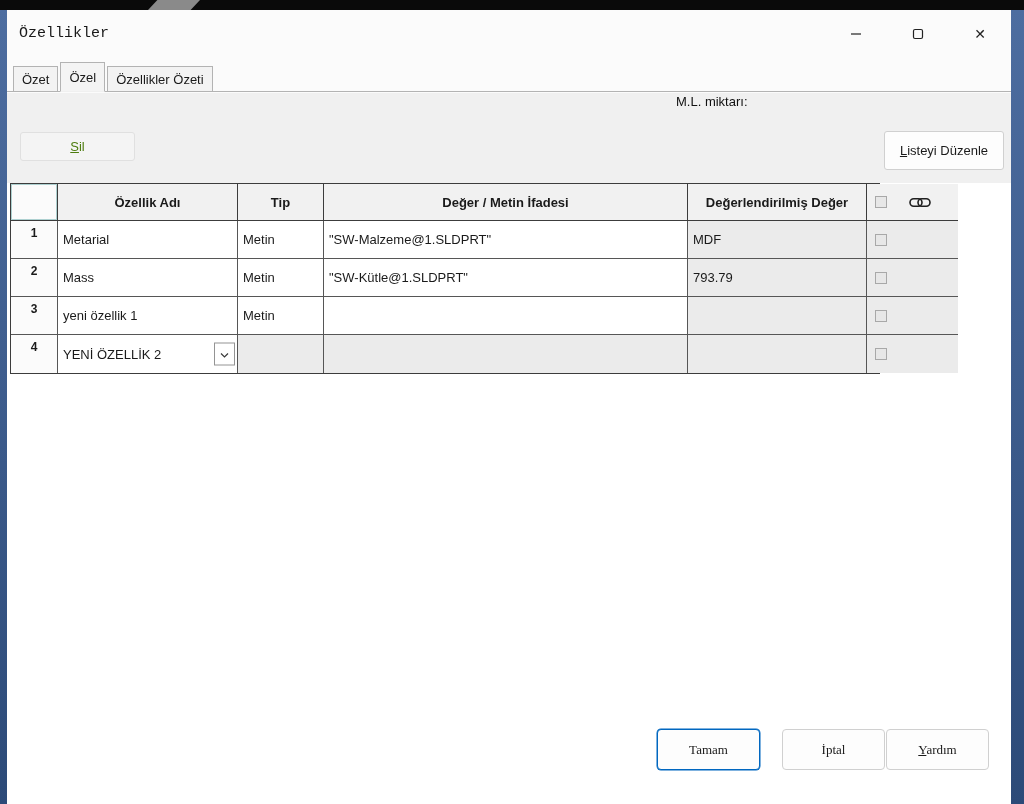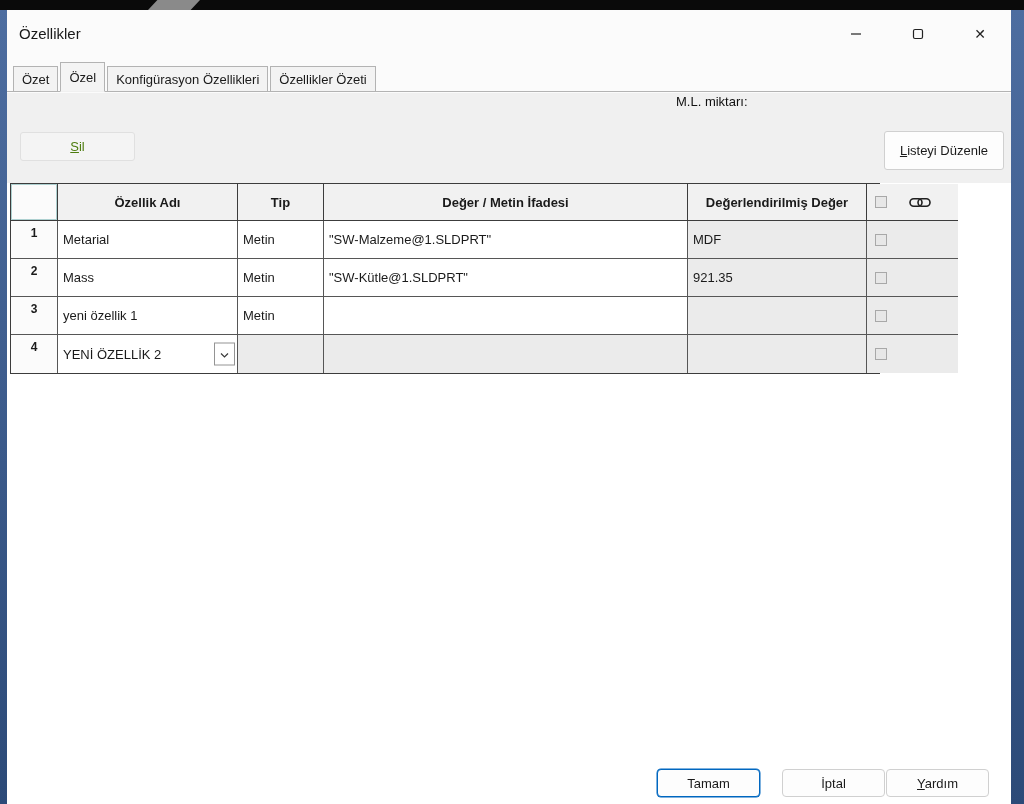--- a/index.html
+++ b/index.html
@@ -14,21 +14,21 @@
              background:linear-gradient(#4d6da0,#2c4a78); }
   .bg-right { position:absolute; left:1011px; top:10px; width:13px; height:794px;
               background:linear-gradient(#4d6da0,#2c4a78); }
 
   
   .dialog { position:absolute; left:7px; top:10px; width:1004px; height:794px;
             background:#fbfbfb; color:#1a1a1a; }
 
   
   .titlebar { position:absolute; left:0; top:0; right:0; height:48px; background:#fbfbfb; }
-  .title { position:absolute; left:12px; top:0; line-height:48px; font-size:15px; color:#191919; }
+  .title { position:absolute; left:12px; top:0; line-height:48px; font-size:15px; color:#191919;font-family:Liberation Mono, monospace; }
   .win-controls { position:absolute; right:0; top:0; height:48px; display:flex; }
   .win-btn { width:62px; height:48px; display:flex; align-items:center; justify-content:center;
              font-size:14px; color:#222; background:transparent; border:none; cursor:default; }
   .win-btn svg { display:block; }
 
   
   .tabbar { position:absolute; left:0; top:48px; right:0; height:34px; background:#fbfbfb;
             border-bottom:1px solid #b3b3b3; display:flex; align-items:flex-end; padding-left:6px; }
   .tab { font-size:13px; padding:0 8px; height:25px; line-height:25px; background:#f3f3f3;
          border:1px solid #b3b3b3; border-bottom:none; margin-right:2px; white-space:nowrap; color:#1a1a1a; }
@@ -69,23 +69,23 @@
             align-items:flex-start; padding-top:5px; }
   .gray { background:#ebebeb; }
   .chk { width:12px; height:12px; border:1px solid #a8a8a8; background:#e7e7e7; flex:0 0 auto; }
   .linkcell { padding-left:8px; }
   .hlink .mid { flex:1; display:flex; justify-content:center; }
   .dd-btn { position:absolute; right:2px; top:50%; transform:translateY(-50%);
             width:21px; height:23px; background:#fff; border:1px solid #949494;
             display:flex; align-items:center; justify-content:center; }
 
   
-  .btn-foot { position:absolute; top:759px; width:103px; height:28px; background:#fdfdfd;
+  .btn-foot { position:absolute; top:719px; width:103px; height:41px; background:#fdfdfd;
               border:1px solid #d0d0d0; border-radius:4px; font-size:13px; color:#1a1a1a;
-              font-family:Liberation Sans, sans-serif; }
+              font-family:Liberation Serif, serif; }
   .btn-ok { left:650px; border-color:#0067c0; box-shadow:0 0 0 0.5px #0067c0; }
   .btn-cancel { left:764px;margin-left:11px; }
   .btn-help { left:879px; }
 </style>
 </head>
 <body>
 
 <div class="bg-top">
   <div class="bg-frag"></div>
 </div>
@@ -113,21 +113,20 @@
       </button>
       <button class="win-btn">
         <span>✕</span>
       </button>
     </div>
   </div>
 
   <div class="tabbar">
     <div class="tab">Özet</div>
     <div class="tab active">Özel</div>
-    <div class="tab">Konfigürasyon Özellikleri</div>
     <div class="tab">Özellikler Özeti</div>
   </div>
 
   <div class="toolband">
     <button class="btn-sil"><u>S</u>il</button>
     <span class="ml-label">M.L. miktarı:</span>
     <button class="btn-edit"><u>L</u>isteyi Düzenle</button>
   </div>
 
   <div class="workarea"></div>
@@ -157,21 +156,21 @@
     <div class="cell">"SW-Malzeme@1.SLDPRT"</div>
     <div class="cell gray">MDF</div>
     <div class="cell gray last-col linkcell">
       <span class="chk"></span>
     </div>
 
     <div class="cell rownum">2</div>
     <div class="cell">Mass</div>
     <div class="cell">Metin</div>
     <div class="cell">"SW-Kütle@1.SLDPRT"</div>
-    <div class="cell gray">921.35</div>
+    <div class="cell gray">793.79</div>
     <div class="cell gray last-col linkcell">
       <span class="chk"></span>
     </div>
 
     <div class="cell rownum">3</div>
     <div class="cell">yeni özellik 1</div>
     <div class="cell">Metin</div>
     <div class="cell"></div>
     <div class="cell gray"></div>
     <div class="cell gray last-col linkcell">

